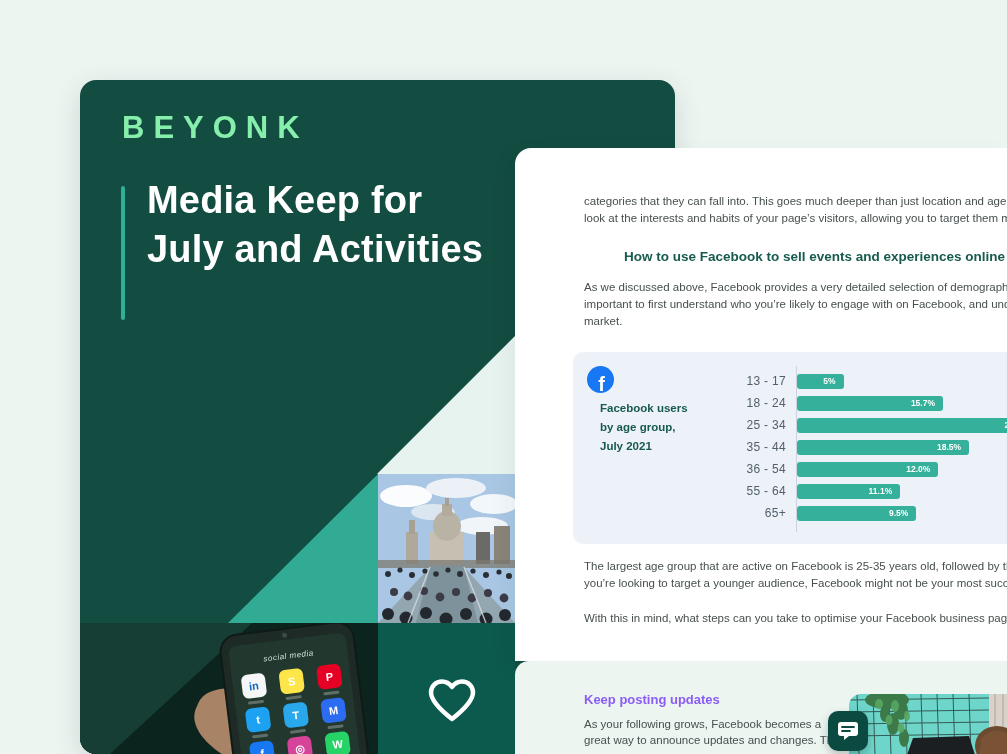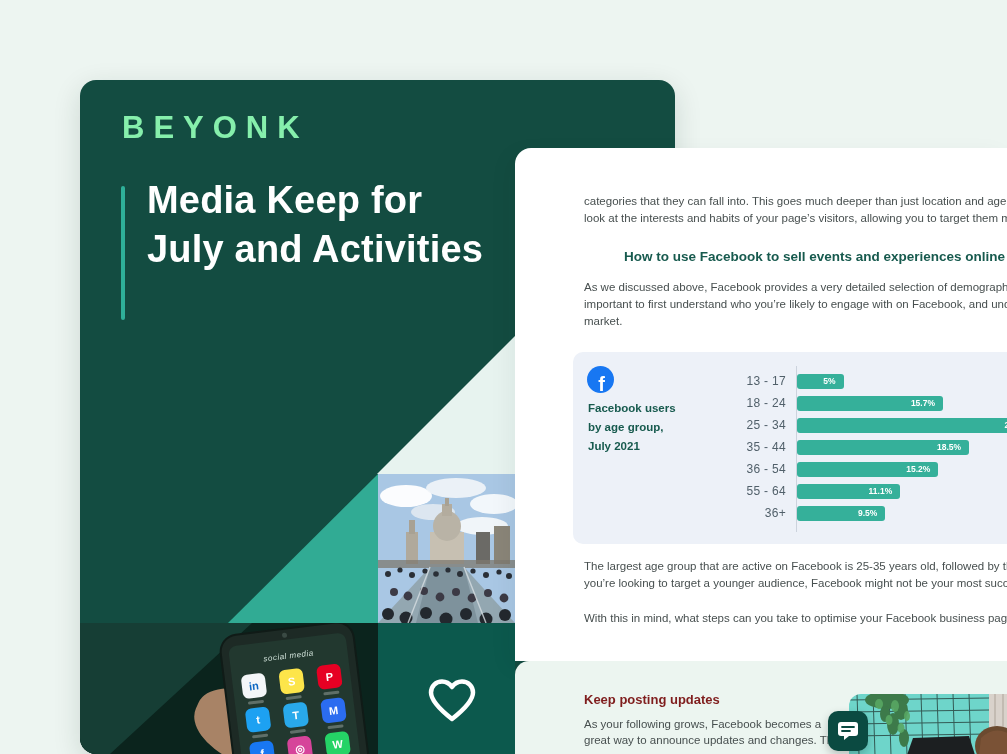--- a/index.html
+++ b/index.html
@@ -74,35 +74,35 @@
   .chart-panel{
     position:absolute;left:58px;top:204px;width:560px;height:192px;
     background:#edf1f8;border-radius:10px;
   }
   .fb-icon{
     position:absolute;left:14px;top:14px;width:27px;height:27px;border-radius:50%;
     background:#1877f2;color:#ffffff;display:flex;align-items:flex-end;justify-content:center;
     font-size:20px;font-weight:700;overflow:hidden;
   }
   .fb-icon span{transform:translate(1px,3px)}
-  .chart-caption{position:absolute;left:15px;top:47px;color:#175a4e;font-size:11.5px;line-height:19px;font-weight:600}
+  .chart-caption{position:absolute;left:27px;top:47px;color:#175a4e;font-size:11.5px;line-height:19px;font-weight:600}
   .chart-axis{position:absolute;left:223px;top:14px;width:1px;height:166px;background:#ccd3dd}
   .chart-rows{position:absolute;left:0;top:18px;width:560px}
   .crow{height:22px;display:flex;align-items:center}
   .clab{width:213px;text-align:right;color:#51606a;font-size:12px;letter-spacing:.3px;flex:none}
   .cbar{height:15px;margin-left:11px;background:#35b09a;border-radius:3px;
     display:flex;align-items:center;justify-content:flex-end;flex:none}
   .cval{color:#ffffff;font-size:8.5px;font-weight:600;padding-right:8px}
 
   
   .page2{
     position:absolute;left:515px;top:661px;width:492px;height:93px;
     background:#ecf5f0;border-radius:14px 0 0 0;
   }
-  .h2-section{position:absolute;left:69px;top:31px;margin:0;color:#7f1d1d;font-size:13px;font-weight:700;white-space:nowrap}
+  .h2-section{position:absolute;left:69px;top:31px;margin:0;color:#8b5cf6;font-size:13px;font-weight:700;white-space:nowrap}
   .p2-body{position:absolute;left:69px;top:56px;color:#474f4f;font-size:11.5px;line-height:15.5px}
   .office-photo{position:absolute;left:334px;top:33px;width:173px;height:60px;border-radius:12px 0 0 0;overflow:hidden}
   .chat-badge{
     position:absolute;left:313px;top:50px;width:40px;height:40px;border-radius:10px;
     background:#0b4a41;display:flex;align-items:center;justify-content:center;
     box-shadow:0 4px 10px rgba(0,0,0,.22);
   }
 </style>
 </head>
 <body>
@@ -246,32 +246,32 @@
         </div>
         <div class="crow">
           <span class="clab">35 - 44</span>
           <div class="cbar" style="width: 172.05px; background: rgb(53, 176, 154); margin-left: 11px;">
             <span class="cval">18.5%</span>
           </div>
         </div>
         <div class="crow">
           <span class="clab">36 - 54</span>
           <div class="cbar" style="width: 141.36px; background: rgb(53, 176, 154);">
-            <span class="cval">15.2%</span>
+            <span class="cval">12.0%</span>
           </div>
         </div>
         <div class="crow">
           <span class="clab">55 - 64</span>
           <div class="cbar" style="width: 103.23px; background: rgb(53, 176, 154);">
             <span class="cval">11.1%</span>
           </div>
         </div>
         <div class="crow">
-          <span class="clab">36+</span>
-          <div class="cbar" style="width: 88.35px; background: rgb(53, 176, 154);">
+          <span class="clab">65+</span>
+          <div class="cbar" style="width: 88.35px; background: rgb(53, 176, 154); padding-left: 31px;">
             <span class="cval">9.5%</span>
           </div>
         </div>
       </div>
   </div>
 
   <div class="bodytext p-after">
       <div class="line">The largest age group that are active on Facebook is 25-35 years old, followed by the 35-44 years old group. If</div>
       <div class="line">you’re looking to target a younger audience, Facebook might not be your most successful social media platform.</div>
     </div>

